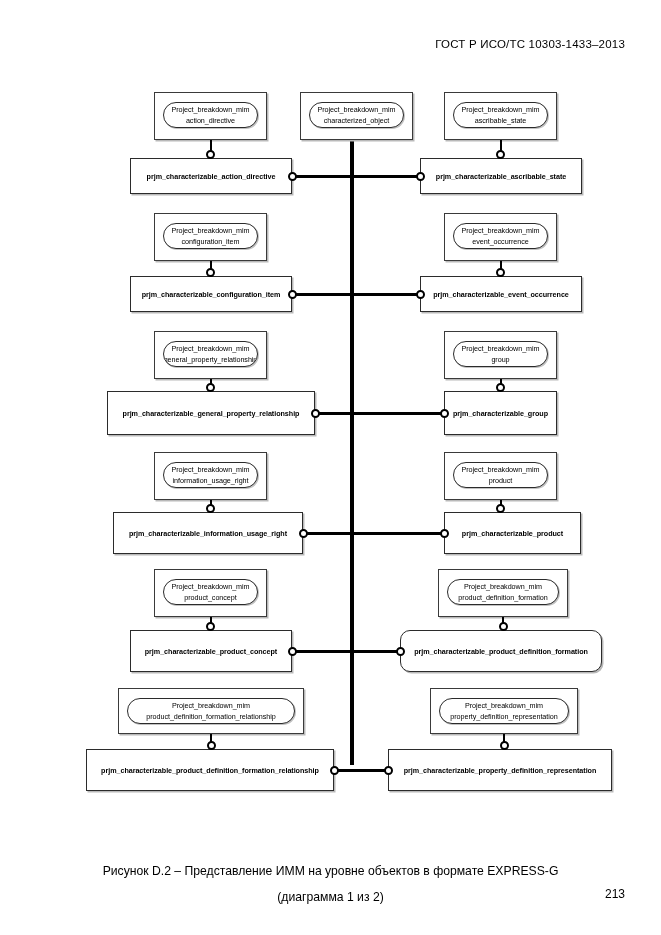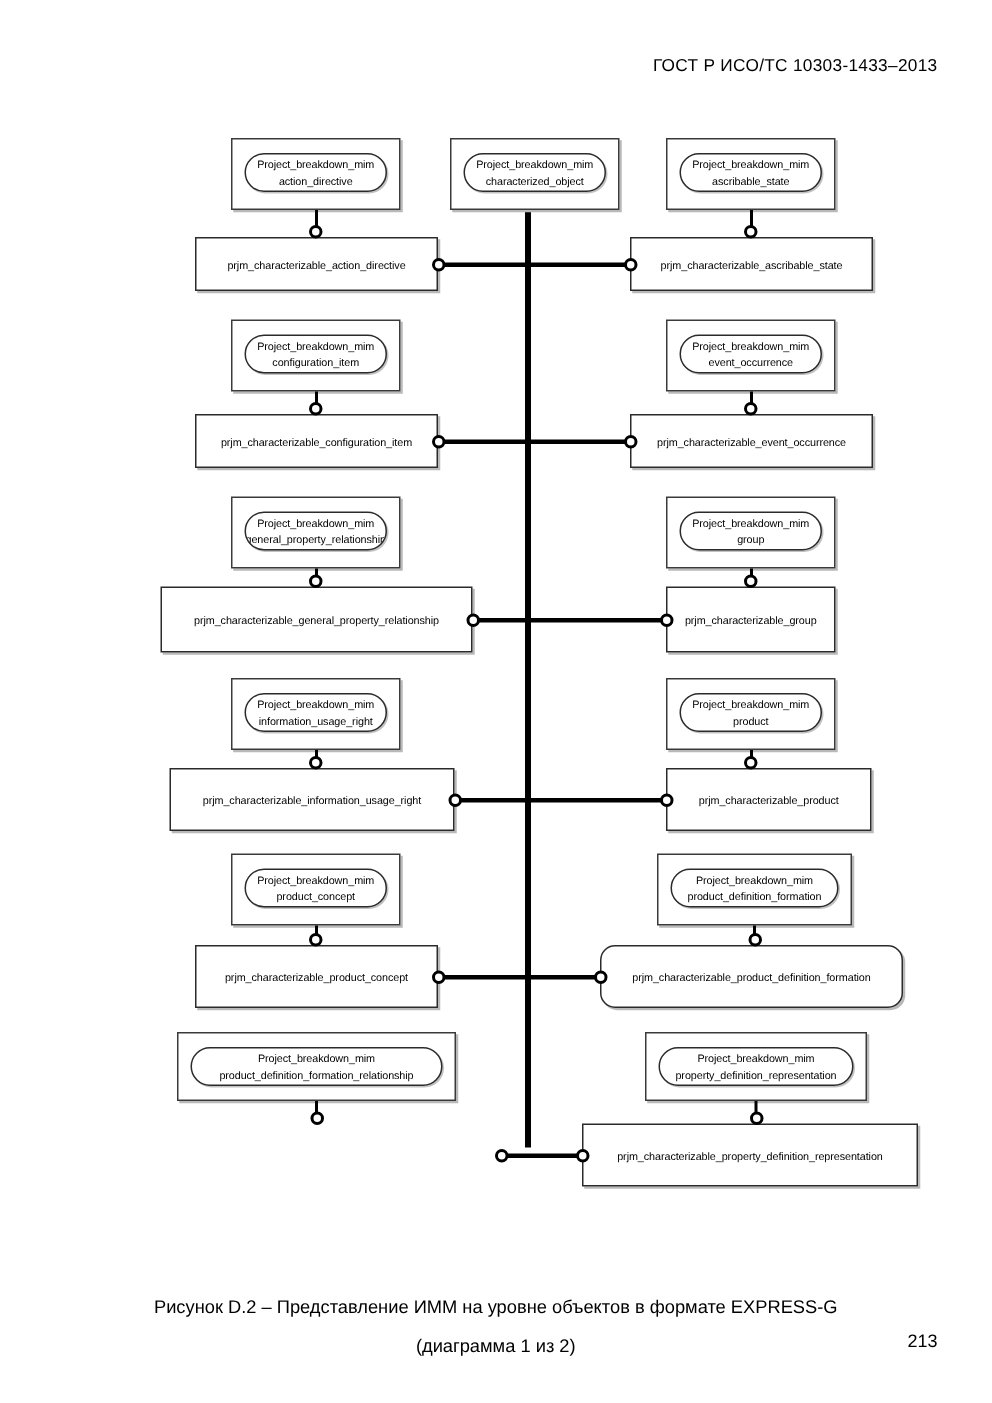--- a/index.html
+++ b/index.html
@@ -92,20 +92,21 @@
     background: #ffffff;
     box-shadow: 1.5px 1.5px 0 0 #b9b9b9;
     display: flex;
     align-items: center;
     justify-content: center;
   }
   .select-box span {
     font-size: 7.2px;
     white-space: nowrap;
     letter-spacing: -0.05px;
+    font-weight: bold;
   }
 
   
   .vstub {
     position: absolute;
     width: 2px;
     background: #000000;
   }
   .hline {
     position: absolute;
@@ -269,20 +270,23 @@
     <div class="hline" style="left: 292px; top: 649.5px; width: 60px;"></div>
     <div class="hline" style="left: 352px; top: 649.5px; width: 48px;"></div>
     <div class="conn-circle" style="left: 287.5px; top: 646.5px;"></div>
     <div class="conn-circle" style="left: 395.5px; top: 646.5px;"></div>
     <div class="entity-box" style="left: 118px; top: 688px; width: 186px; height: 46px;">
       <div class="entity-oval">
         <span>Project_breakdown_mim</span>
         <span>product_definition_formation_relationship</span>
       </div>
     </div>
+    <div class="select-box" style="left: 86px; top: 749px; width: 248px; height: 42px;">
+      <span>prjm_characterizable_product_definition_formation_relationship</span>
+    </div>
     <div class="vstub" style="left: 210px; top: 734px; height: 15px;"></div>
     <div class="conn-circle" style="left: 206.5px; top: 740.5px;"></div>
     <div class="entity-box" style="left: 430px; top: 688px; width: 148px; height: 46px;">
       <div class="entity-oval">
         <span>Project_breakdown_mim</span>
         <span>property_definition_representation</span>
       </div>
     </div>
     <div class="select-box" style="left: 388px; top: 749px; width: 224px; height: 42px; text-align: center;">
       <span>prjm_characterizable_property_definition_representation</span>

